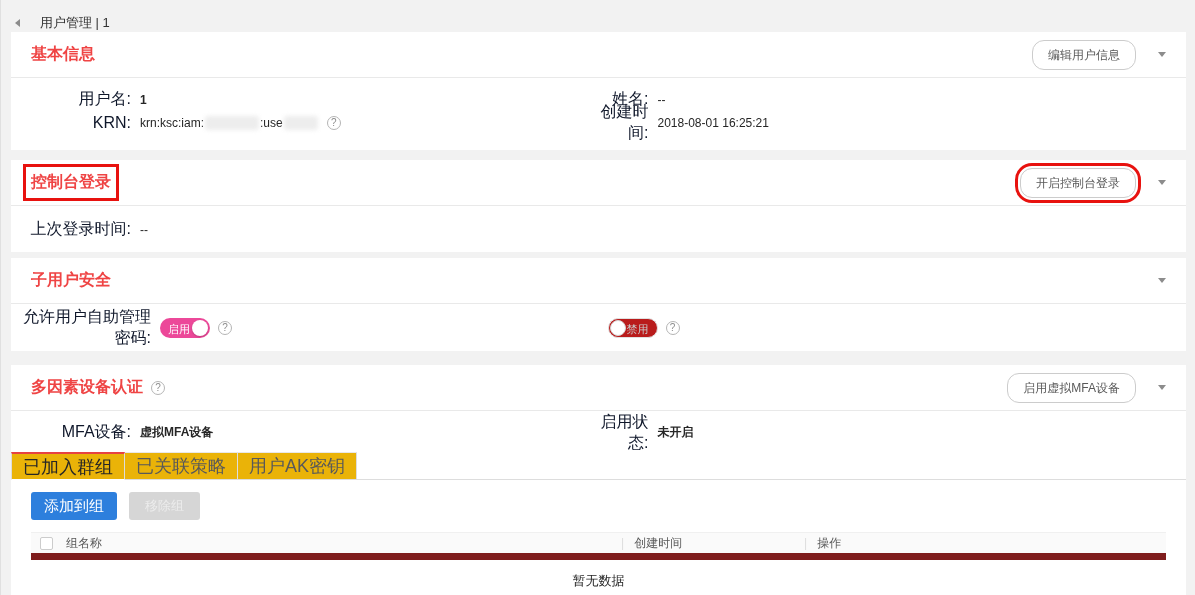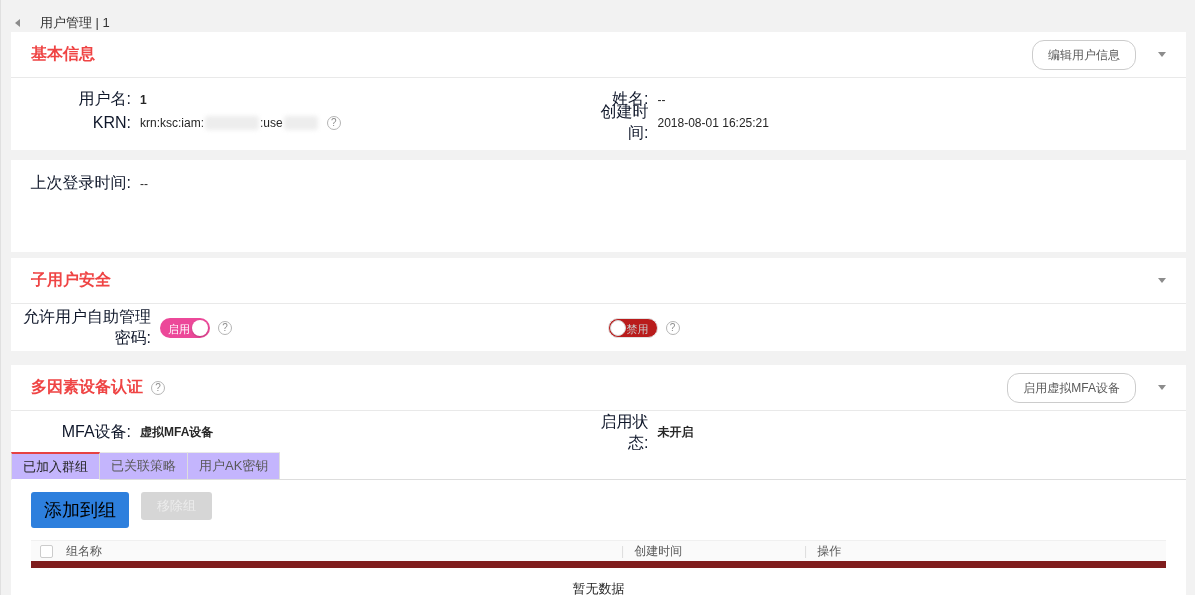--- a/index.html
+++ b/index.html
@@ -71,32 +71,32 @@
   }
   .toggle.off { background:#b91c1c; border:1px solid #e1e1e1; }
   .toggle.off .tg-txt { position:absolute; right:8px; top:3px; font-size:11px; color:#c9c9c9; }
   .toggle.off .tg-knob {
     position:absolute; left:1px; top:1px; width:16px; height:16px;
     border-radius:50%; background:#fff; border:1px solid #d4d4d4;
   }
   .tabbar { display:flex; margin-top:8px; }
   .tab {
     height:28px; display:flex; align-items:center; padding:0 11px;
-    font-size:13px; color:#595959; background:#c4b5fd; cursor:pointer;
+    font-size:18px; color:#595959; background:#eab308; cursor:pointer;
     border-top:1px solid #e8e8e8; border-right:1px solid #ddd;
     border-bottom:1px solid #ddd;
   }
   .tab.active {
     border-top:2px solid #e64242; border-left:1px solid #ddd;
     border-bottom:1px solid #fff; color:#262626;
   }
   .tabbar-filler { flex:1; border-bottom:1px solid #ddd; }
   .btn-row { margin:12px 20px 0; display:flex; }
   .btn-primary {
-    background:#2d7fdd; color:#000000; font-size:18px; height:36px;
+    background:#2d7fdd; color:#ffffff; font-size:15px; height:28px;
     padding:0 13px; border:none; border-radius:3px; cursor:pointer; font-family:inherit;
   }
   .btn-disabled {
     background:#d6d6d6; color:#ececec; font-size:13px; height:28px;
     padding:0 16px; border:none; border-radius:3px; margin-left:12px; font-family:inherit;
   }
   .tbl { margin:12px 20px 0; }
   .tbl-head {
     display:flex; align-items:center; height:28px; background:#fafafa;
     border-top:1px solid #f0f0f0; border-bottom:7px solid #7f1d1d;
@@ -154,20 +154,29 @@
       </div>
       <div class="cell">
         <span class="lbl lbl-w50">创建时间:</span>
         <span class="val">2018-08-01 16:25:21</span>
       </div>
     </div>
   </div>
 </div>
 
 <div class="card" style="top:160px; height:92px;">
+  <div class="card-header">
+    <span class="card-title annot-title">控制台登录</span>
+    <div class="hdr-right">
+      <button class="btn-outline annot-btn">开启控制台登录</button>
+      <span class="caret-btn">
+          <span class="caret-tri"></span>
+        </span>
+    </div>
+  </div>
   <div class="content" style="padding-top:12px;">
     <div class="field-row">
       <div class="cell">
         <span class="lbl lbl-w120">上次登录时间:</span>
         <span class="val">--</span>
       </div>
     </div>
   </div>
 </div>
 

